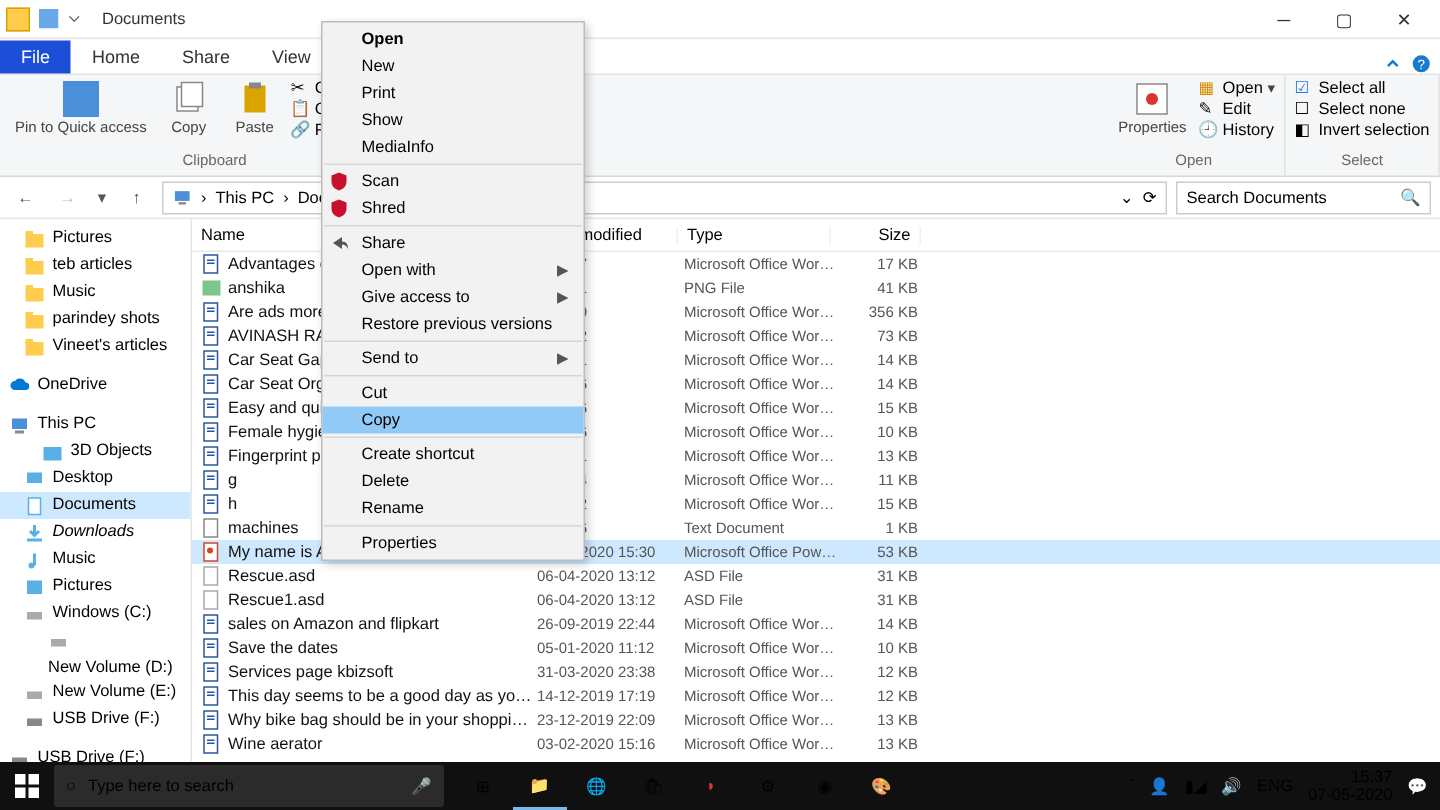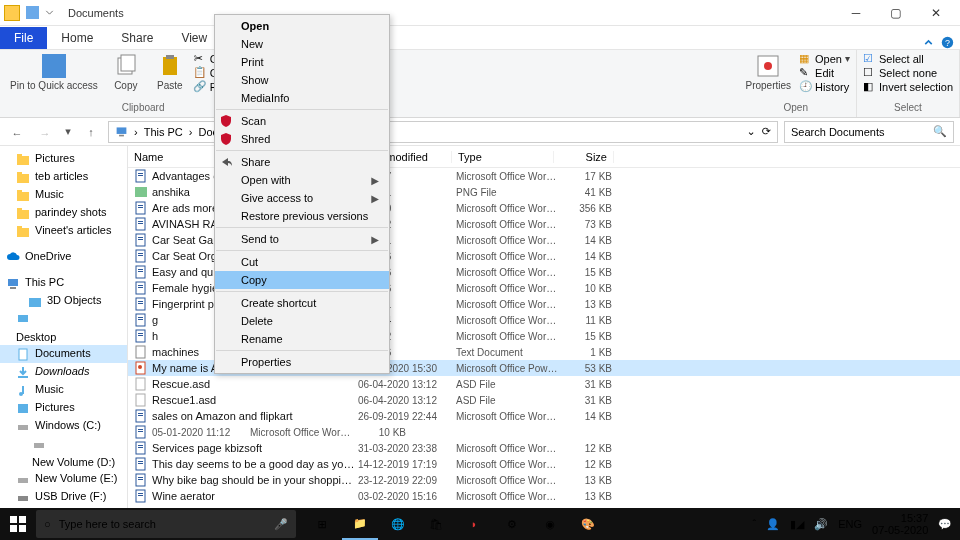--- a/index.html
+++ b/index.html
@@ -274,21 +274,21 @@
           <rect x="4" y="11" width="6" height="2" fill="#888"></rect>
         </svg>
         <span>This PC</span>
       </div>
       <div class="sbitem" style="padding-left: 28px;">
         <svg class="sic" viewBox="0 0 14 14">
           <rect x="1" y="4" width="12" height="9" fill="#5ab0e6"></rect>
         </svg>
         <span>3D Objects</span>
       </div>
-      <div class="sbitem" style="padding-left: 16px; flex-direction: column;">
+      <div class="sbitem" style="padding-left: 16px;">
         <svg class="sic" viewBox="0 0 14 14">
           <rect x="2" y="3" width="10" height="7" fill="#5ab0e6"></rect>
         </svg>
         <span>Desktop</span>
       </div>
       <div class="sbitem sel" style="padding-left: 16px;">
         <svg class="sic" viewBox="0 0 14 14">
           <rect x="3" y="2" width="8" height="11" fill="#fff" stroke="#5ab0e6"></rect>
         </svg>
         <span>Documents</span>
@@ -519,20 +519,21 @@
           <div class="fdate">26-09-2019 22:44</div>
           <div class="ftype">Microsoft Office Wor…</div>
           <div class="fsize">14 KB</div>
         </div>
         <div class="row">
           <svg class="ficon" viewBox="0 0 14 14">
             <rect x="2" y="1" width="9" height="12" fill="#fff" stroke="#2b579a"></rect>
             <rect x="4" y="4" width="5" height="1" fill="#2b579a"></rect>
             <rect x="4" y="6" width="5" height="1" fill="#2b579a"></rect>
           </svg>
+          <div class="fname">Save the dates</div>
           <div class="fdate">05-01-2020 11:12</div>
           <div class="ftype">Microsoft Office Wor…</div>
           <div class="fsize">10 KB</div>
         </div>
         <div class="row">
           <svg class="ficon" viewBox="0 0 14 14">
             <rect x="2" y="1" width="9" height="12" fill="#fff" stroke="#2b579a"></rect>
             <rect x="4" y="4" width="5" height="1" fill="#2b579a"></rect>
             <rect x="4" y="6" width="5" height="1" fill="#2b579a"></rect>
           </svg>

